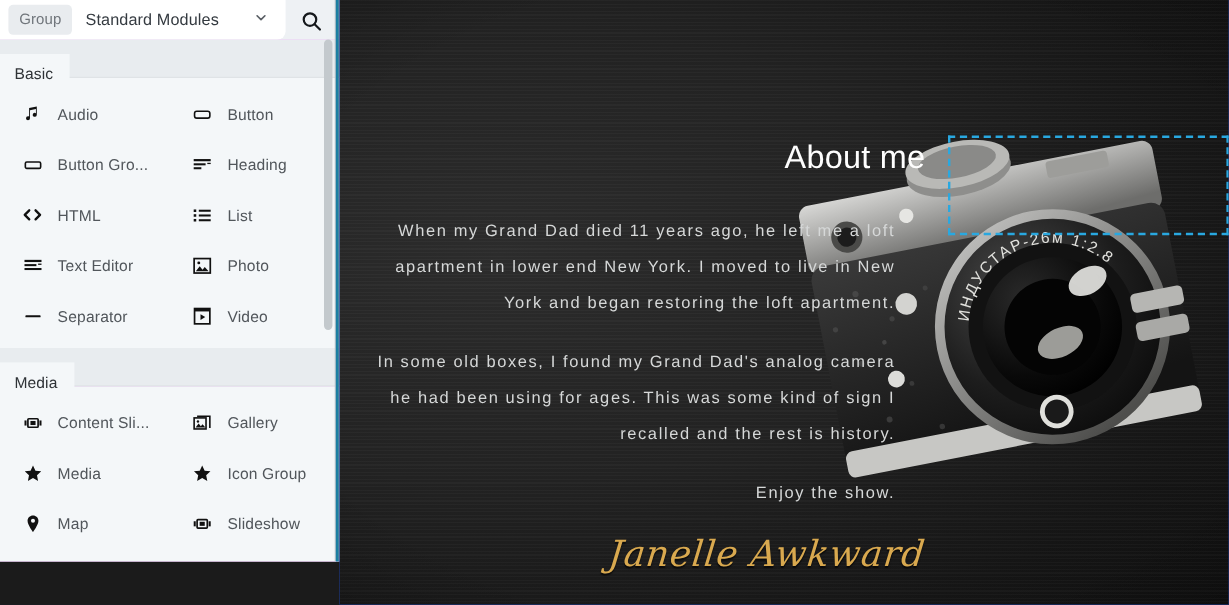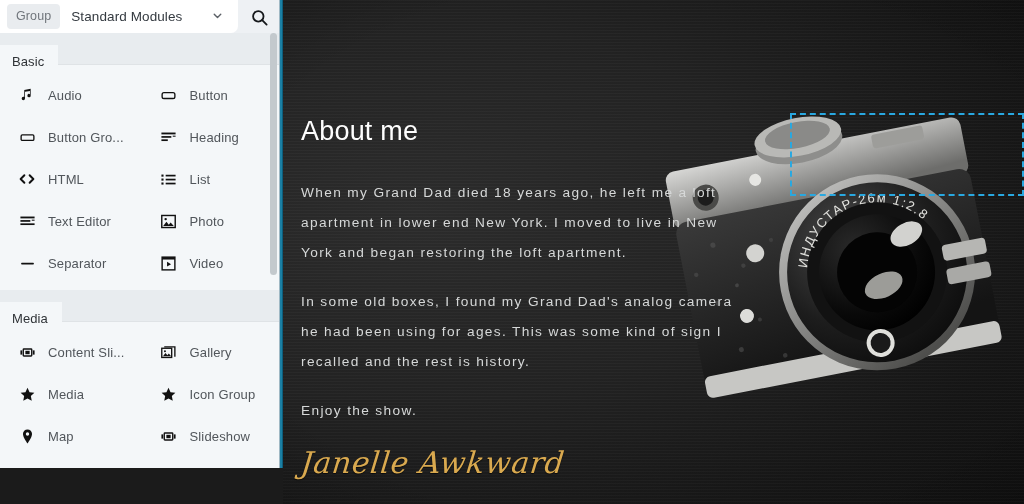--- a/index.html
+++ b/index.html
@@ -134,20 +134,21 @@
   #divider .d2 { position:absolute; left:1px; top:0; width:2px; height:100%; background:#1b7fa3; }
   #divider .d3 { position:absolute; left:3px; top:0; width:1px; height:100%; background:#0d5f7d; }
 
   
   #canvas {
     position: relative;
     flex: 1 1 auto;
     height: 504px;
     overflow: hidden;
     background: #1d4ed8;
+    text-align: right;
   }
   
   #bg-wood {
     position: absolute; inset: 0;
     background:
       repeating-linear-gradient(180deg,
         rgba(255,255,255,.022) 0px, rgba(255,255,255,.022) 1px,
         rgba(0,0,0,.03) 1px, rgba(0,0,0,.03) 3px),
       radial-gradient(120% 95% at 18% 42%, #2d2d2d 0%, #232323 40%, #161616 72%, #0d0d0d 100%);
   }
@@ -519,21 +520,21 @@
       <circle cx="238" cy="252" r="10" fill="#1a1a1a"></circle>
 
       <rect x="316" y="168" width="44" height="16" rx="4" fill="#b6b6b3"></rect>
       <rect x="316" y="192" width="44" height="16" rx="4" fill="#a9a9a6"></rect>
     </svg>
 
     <div id="bg-vignette"></div>
 
     <div id="content">
       <h1 id="about-title">About me</h1>
-      <p class="para">When my Grand Dad died 18 years ago, he left me a loft apartment in lower end New York. I moved to live in New York and began restoring the loft apartment.</p>
+      <p class="para">When my Grand Dad died 11 years ago, he left me a loft apartment in lower end New York. I moved to live in New York and began restoring the loft apartment.</p>
       <p class="para">In some old boxes, I found my Grand Dad's analog camera he had been using for ages. This was some kind of sign I recalled and the rest is history.</p>
       <p class="para">Enjoy the show.</p>
       <div id="signature">Janelle Awkward</div>
     </div>
 
     <div id="selection"></div>
   </div>
 </div>
 
 </body></html>

